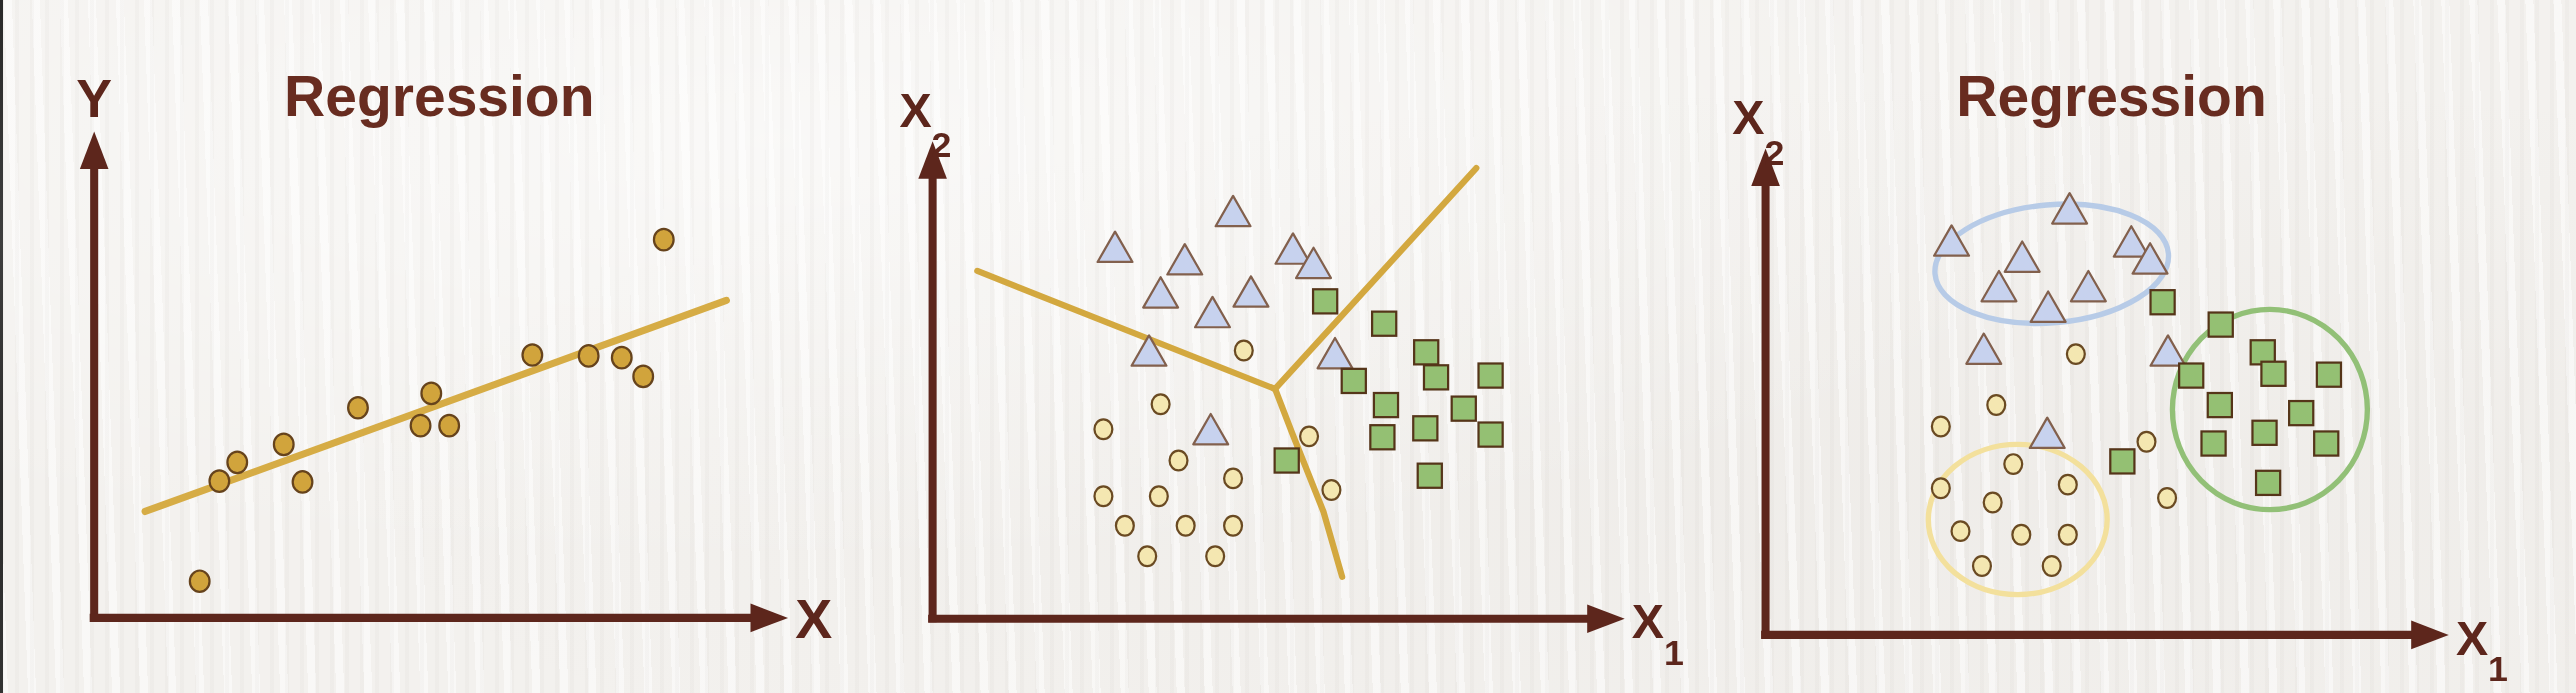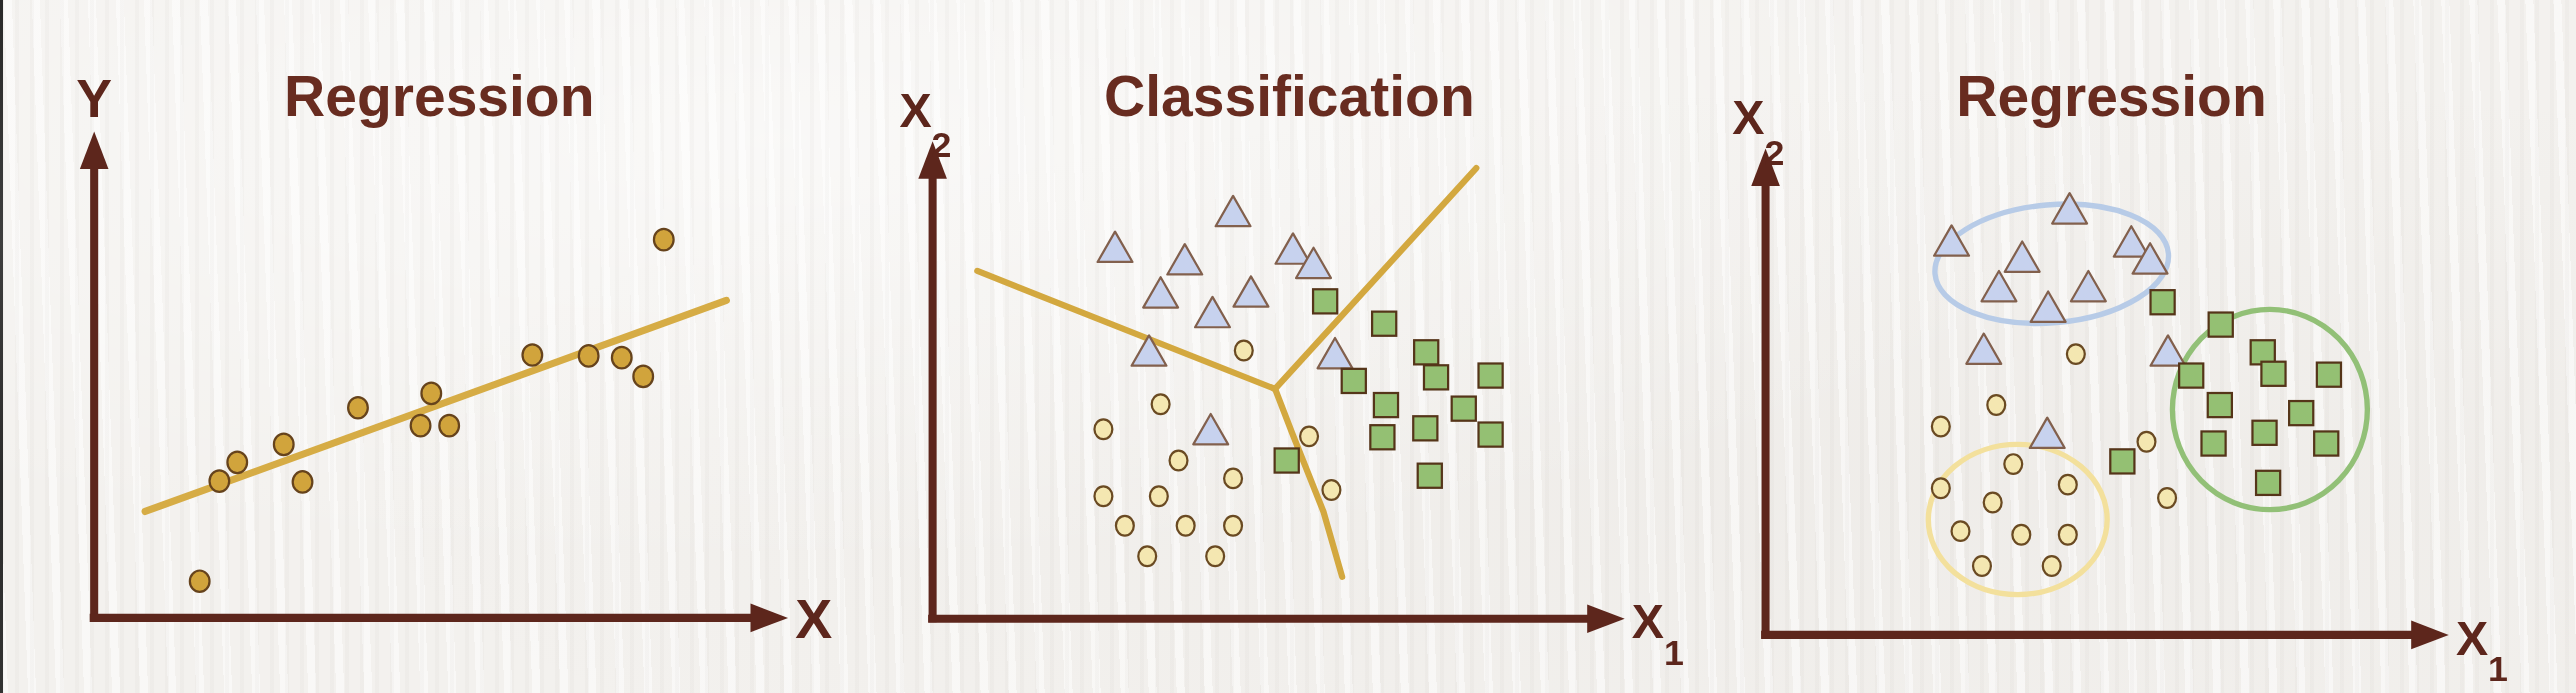--- a/index.html
+++ b/index.html
@@ -68,21 +68,20 @@
         <line x1="105" y1="177" x2="105" y2="695" stroke="#5d261c" stroke-width="9"></line>
         <line x1="100" y1="691" x2="843" y2="691" stroke="#5d261c" stroke-width="9"></line>
         <polygon points="105,147 89,189 121,189" fill="#5d261c"></polygon>
         <polygon points="881,691 839,675 839,707" fill="#5d261c"></polygon>
         <text x="105" y="131" text-anchor="middle" fill="#5d261c" font-size="60" font-weight="bold" font-family="&quot;Liberation Sans&quot;,sans-serif">Y</text>
         <text x="889" y="713" text-anchor="start" fill="#5d261c" font-size="62" font-weight="bold" font-family="&quot;Liberation Sans&quot;,sans-serif">X</text>
       </svg>
   </section>
 
   <section class="panel" id="panel-1">
-    <h2 class="panel-title">Classification</h2>
     <svg width="859" height="693" viewBox="0 0 960 775">
         <polyline points="132,303 465,435" fill="none" stroke="#d3a83f" stroke-width="7" stroke-linecap="round" stroke-linejoin="round"></polyline>
         <polyline points="465,435 690,188" fill="none" stroke="#d3a83f" stroke-width="7" stroke-linecap="round" stroke-linejoin="round"></polyline>
         <polyline points="465,435 484,484 519,572 540,645" fill="none" stroke="#d3a83f" stroke-width="7" stroke-linecap="round" stroke-linejoin="round"></polyline>
         <polygon points="398.5,252.965 437.5,252.965 418,219.035" fill="#c7d2ee" stroke="#82604d" stroke-width="2.5" stroke-linejoin="round"></polygon>
         <polygon points="266.5,292.965 305.5,292.965 286,259.035" fill="#c7d2ee" stroke="#82604d" stroke-width="2.5" stroke-linejoin="round"></polygon>
         <polygon points="344.5,306.965 383.5,306.965 364,273.035" fill="#c7d2ee" stroke="#82604d" stroke-width="2.5" stroke-linejoin="round"></polygon>
         <polygon points="465.5,294.965 504.5,294.965 485,261.035" fill="#c7d2ee" stroke="#82604d" stroke-width="2.5" stroke-linejoin="round"></polygon>
         <polygon points="488.5,310.965 527.5,310.965 508,277.035" fill="#c7d2ee" stroke="#82604d" stroke-width="2.5" stroke-linejoin="round"></polygon>
         <polygon points="317.5,343.965 356.5,343.965 337,310.035" fill="#c7d2ee" stroke="#82604d" stroke-width="2.5" stroke-linejoin="round"></polygon>

